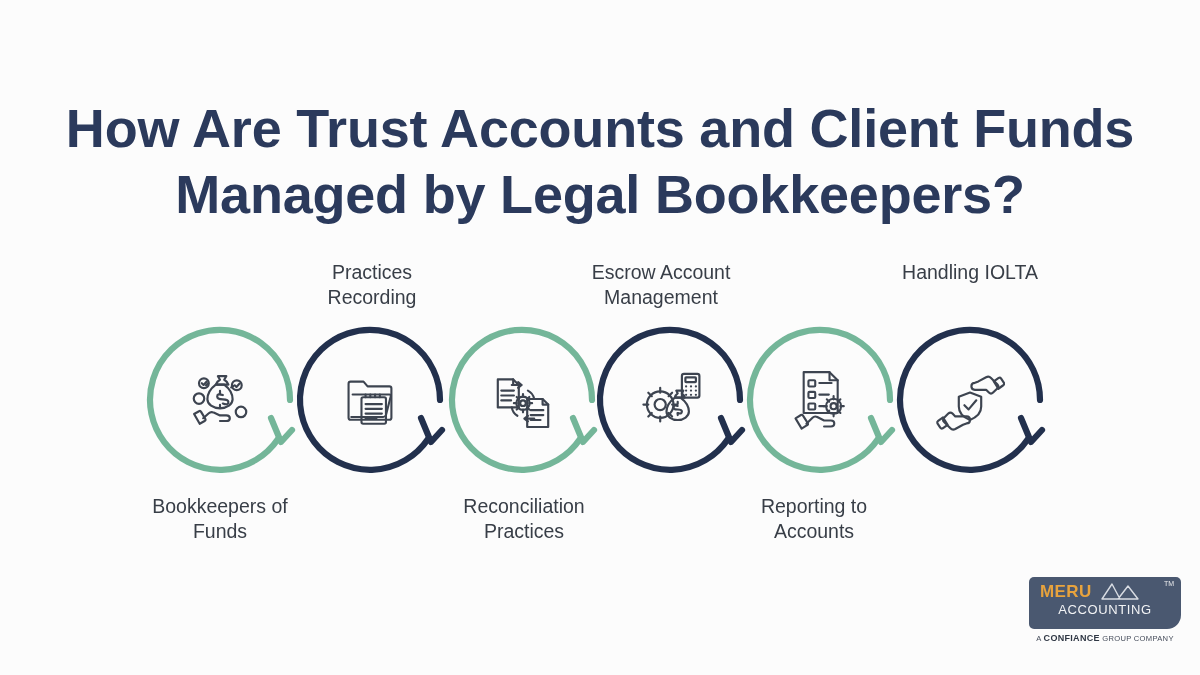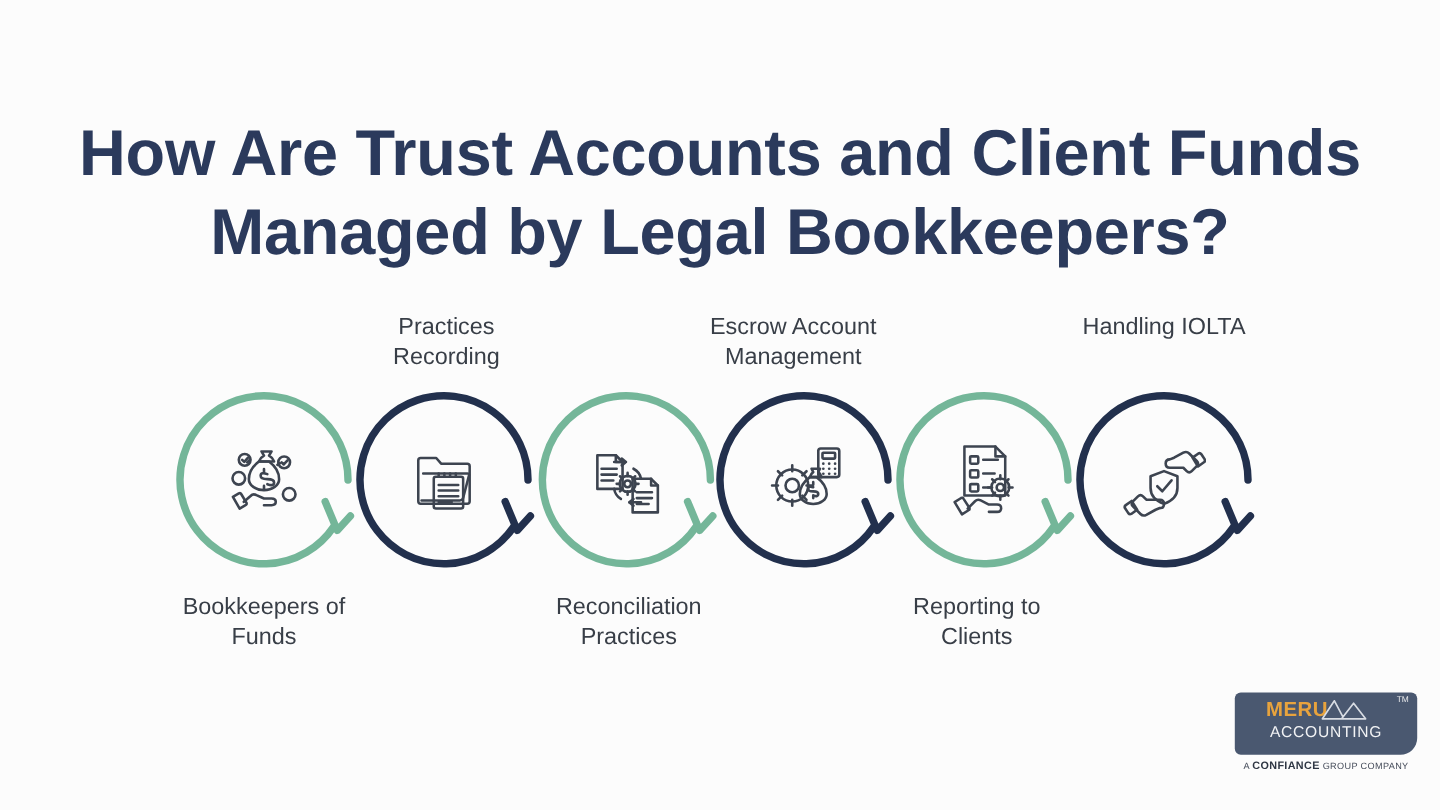--- a/index.html
+++ b/index.html
@@ -74,21 +74,20 @@
     border-radius: 5px 5px 14px 5px;
   }
   #logo-meru {
     position: absolute;
     left: 11px;
     top: 5px;
     font-size: 17px;
     font-weight: bold;
     color: #e8a33d;
     letter-spacing: 0.4px;
-    margin-left: 15px;
   }
   #logo-tm {
     position: absolute;
     right: 7px;
     top: 3px;
     font-size: 7px;
     color: #e9eaec;
   }
   #logo-peaks {
     position: absolute;
@@ -293,21 +292,21 @@
     <span class="lbl-line">Practices</span>
   </div>
 
   <div class="step-label label-top" style="left:546px;">
     <span class="lbl-line">Escrow Account</span>
     <span class="lbl-line">Management</span>
   </div>
 
   <div class="step-label label-bot" style="left:699px;text-align:center;">
     <span class="lbl-line">Reporting to</span>
-    <span class="lbl-line">Clients</span>
+    <span class="lbl-line">Accounts</span>
   </div>
 
   <div class="step-label label-top" style="left:855px;text-align:center;">
     <span class="lbl-line">Handling IOLTA</span>
   </div>
 </div>
 
 <div id="logo-badge">
   <div id="logo-plate"></div>
 

